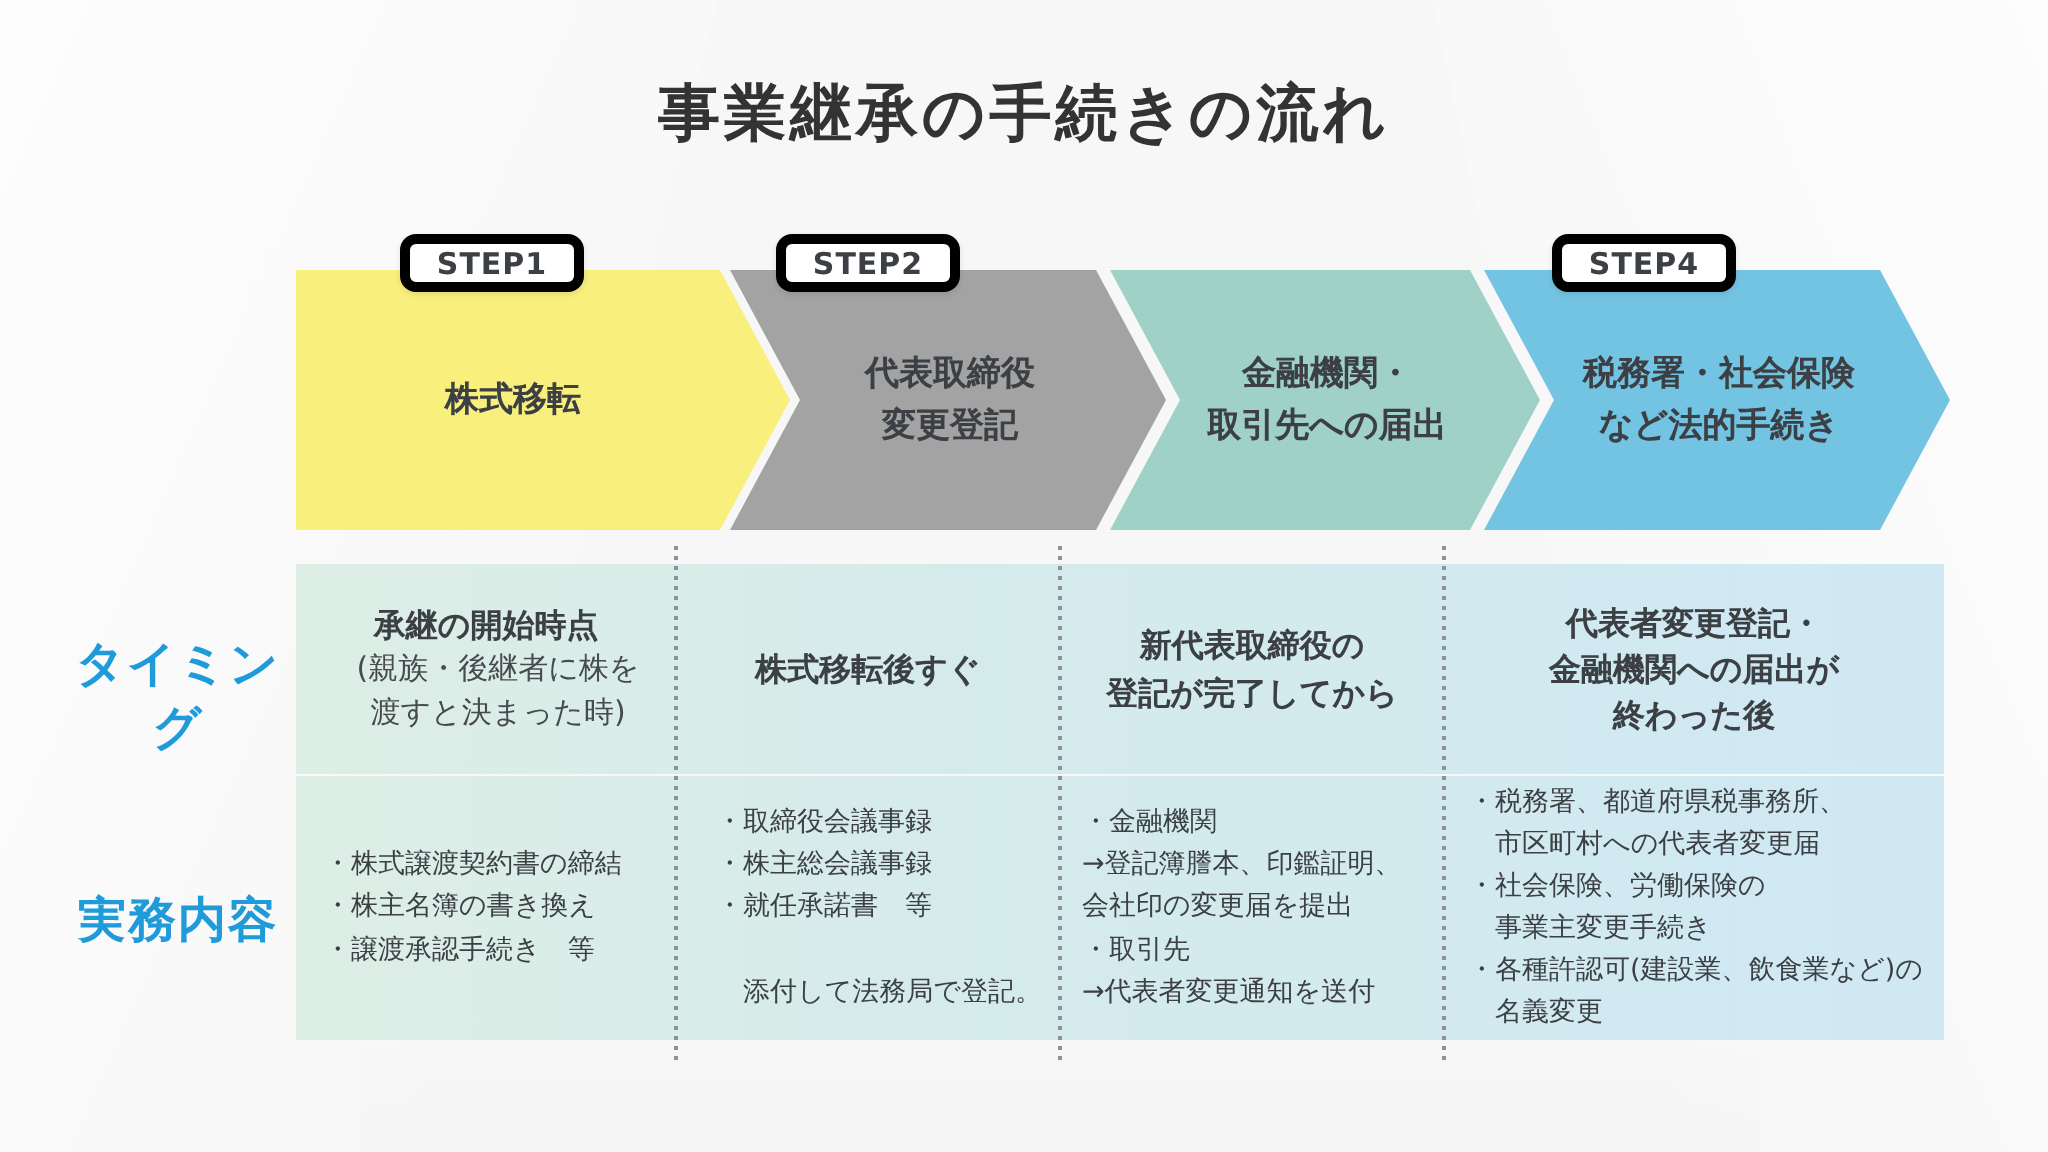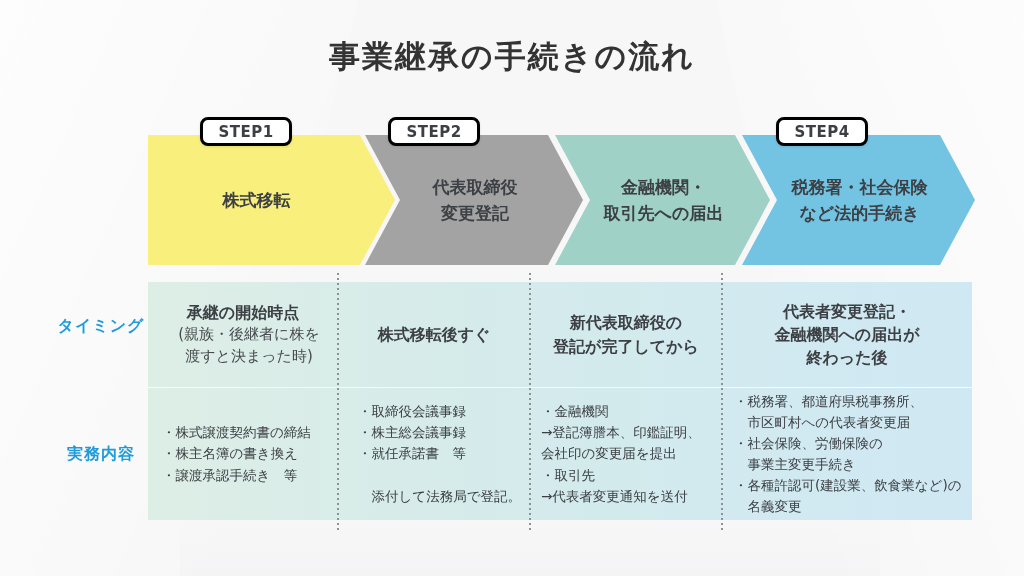--- a/index.html
+++ b/index.html
@@ -37,30 +37,30 @@
     font-size:17px; font-weight:bold; color:#3c4044;
     text-align:center; line-height:1.55;
   }
   .chev.first { clip-path:polygon(0 0, calc(100% - 35px) 0, 100% 50%, calc(100% - 35px) 100%, 0 100%); padding-right:30px; }
   .chev.notched { clip-path:polygon(0 0, calc(100% - 35px) 0, 100% 50%, calc(100% - 35px) 100%, 0 100%, 35px 50%); padding-left:30px; padding-right:28px; }
   .chev .lines { white-space:pre-line; }
 
   
   .badge {
     position:absolute; top:117px; width:92px; height:29px;
-    background:#ffffff; border:3px solid #000000; border-radius:8px;
+    background:#ffffff; border:5px solid #000000; border-radius:8px;
     box-shadow:0 1px 3px rgba(0,0,0,.10);
     display:flex; align-items:center; justify-content:center;
     font-size:15px; font-weight:bold; color:#3c4044; letter-spacing:.5px;
   }
 
   
   .row-label {
     position:absolute; left:28px; width:122px; text-align:center;
-    font-size:16px; font-weight:bold; letter-spacing:1px;margin-left:12px;
+    font-size:24px; font-weight:bold; letter-spacing:1px;
   }
 
   
   .band { position:absolute; left:148px; width:824px; display:flex; }
   .band.timing { top:282px; height:105px; }
   .band.tasks  { top:388px; height:132px; }
   .cell { height:100%; display:flex; flex-direction:column; justify-content:center; }
   .cell.c1 { width:190px; } .cell.c2 { width:192px; }
   .cell.c3 { width:192px; } .cell.c4 { width:250px; }
   .timing .cell { align-items:center; text-align:center; color:#3c4044; }

